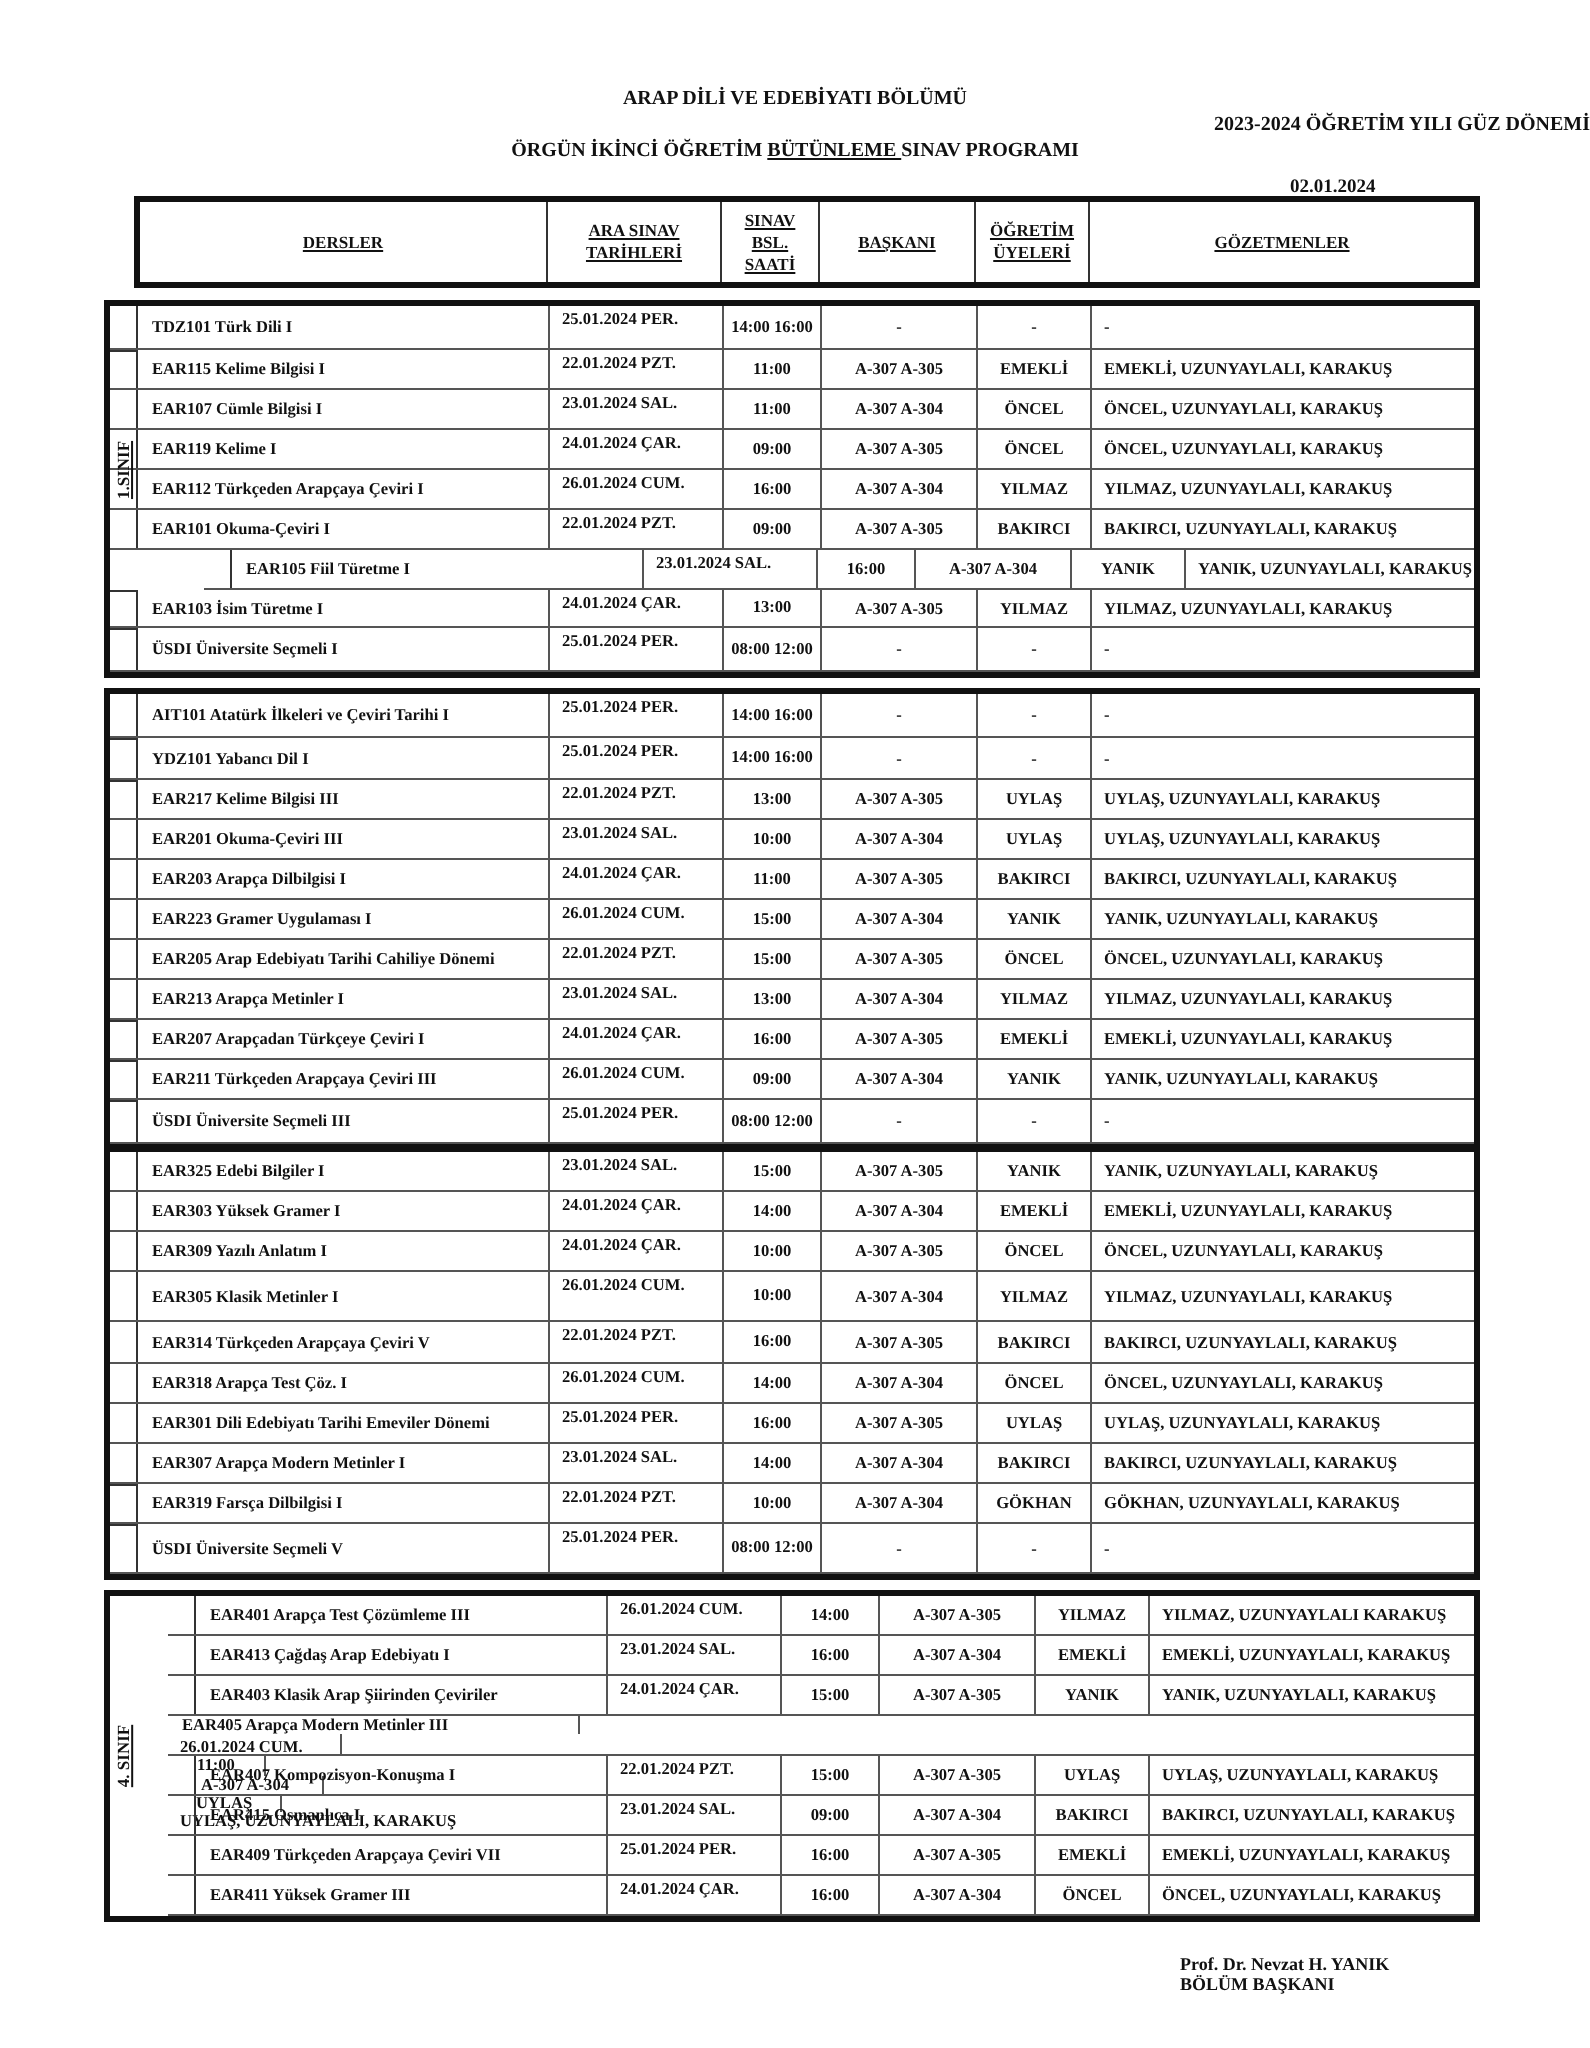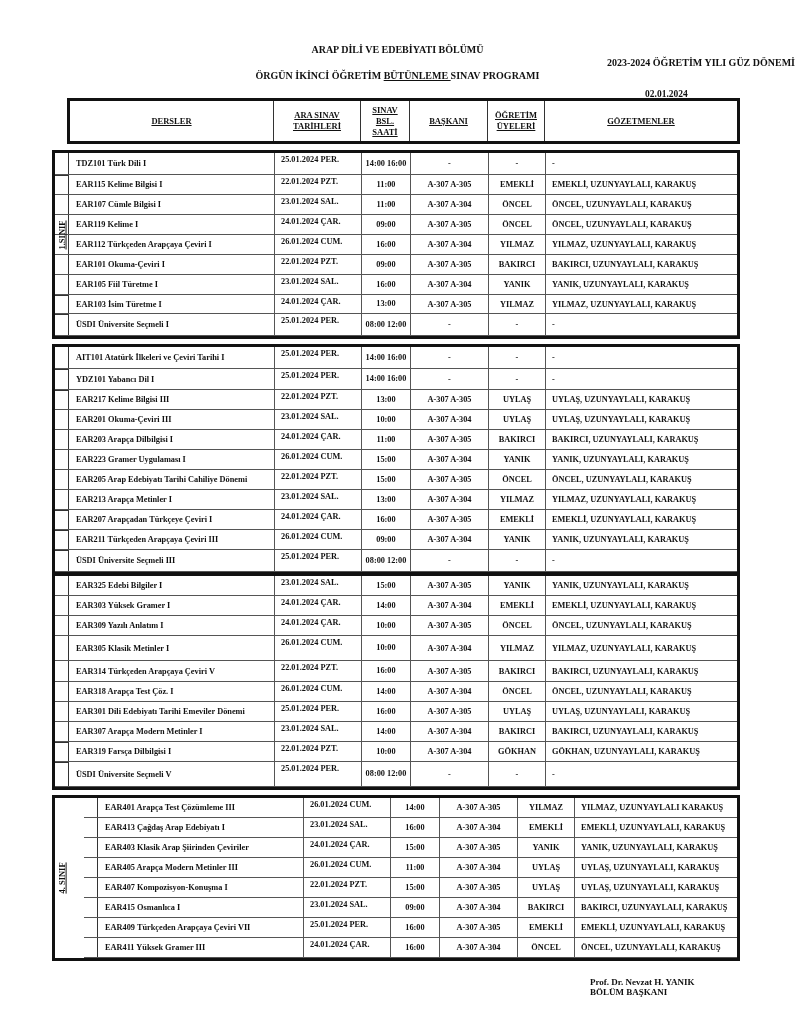--- a/index.html
+++ b/index.html
@@ -96,21 +96,21 @@
       </div>
       <div class="row" style="height: 20px;">
         <div class="c0" style="border-bottom: none;"></div>
         <div class="c1">EAR101 Okuma-Çeviri I</div>
         <div class="c2">22.01.2024 PZT.</div>
         <div class="c3">09:00</div>
         <div class="c4">A-307 A-305</div>
         <div class="c5">BAKIRCI</div>
         <div class="c6">BAKIRCI, UZUNYAYLALI, KARAKUŞ</div>
       </div>
-      <div class="row" style="height: 20px;">
+      <div class="row" style="height: 20px; margin-left: 47px;">
         <div class="c0" style="border-bottom: none;"></div>
         <div class="c1">EAR105 Fiil Türetme I</div>
         <div class="c2">23.01.2024 SAL.</div>
         <div class="c3">16:00</div>
         <div class="c4">A-307 A-304</div>
         <div class="c5">YANIK</div>
         <div class="c6">YANIK, UZUNYAYLALI, KARAKUŞ</div>
       </div>
       <div class="row" style="height: 19px;">
         <div class="c0" style="border-bottom: none;"></div>
@@ -358,21 +358,21 @@
       </div>
       <div class="row" style="height: 20px;">
         <div class="c0" style="border-bottom: none;"></div>
         <div class="c1">EAR403 Klasik Arap Şiirinden Çeviriler</div>
         <div class="c2">24.01.2024 ÇAR.</div>
         <div class="c3">15:00</div>
         <div class="c4">A-307 A-305</div>
         <div class="c5">YANIK</div>
         <div class="c6">YANIK, UZUNYAYLALI, KARAKUŞ</div>
       </div>
-      <div class="row" style="height: 20px;">
+      <div class="row" style="height: 20px; flex-direction: column;">
         <div class="c0" style="border-bottom: none;"></div>
         <div class="c1">EAR405 Arapça Modern Metinler III</div>
         <div class="c2">26.01.2024 CUM.</div>
         <div class="c3">11:00</div>
         <div class="c4">A-307 A-304</div>
         <div class="c5">UYLAŞ</div>
         <div class="c6">UYLAŞ, UZUNYAYLALI, KARAKUŞ</div>
       </div>
       <div class="row" style="height: 20px;">
         <div class="c0" style="border-bottom: none;"></div>

